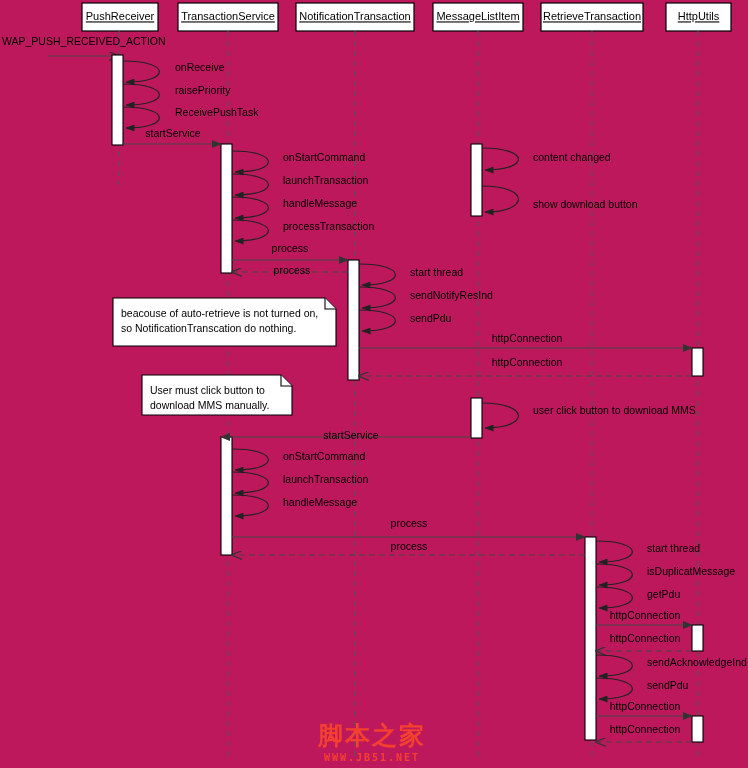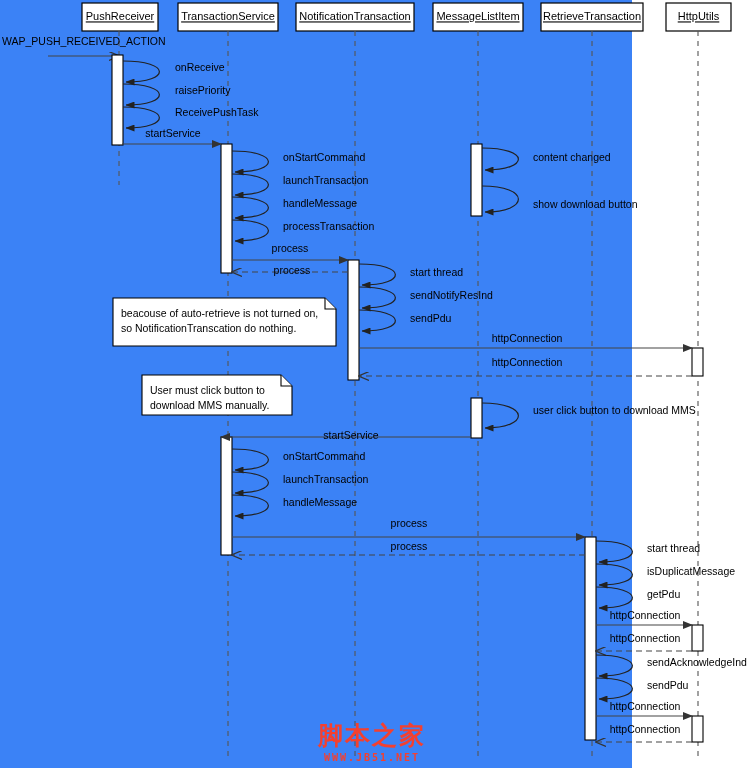--- a/index.html
+++ b/index.html
@@ -9,23 +9,23 @@
     background: #ffffff;
   }
   body {
     width: 748px;
     height: 768px;
     overflow: hidden;
     font-family: "Liberation Sans", sans-serif;
   }
   #diagram-root {
     position: relative;
-    width: 632px;
+    width: 748px;
     height: 768px;
-    background: #3b82f6;
+    background: #be185d;
   }
   svg#seq {
     display: block;
     width: 748px;
     height: 768px;
   }
   .lifeline-box {
     fill: #ffffff;
     stroke: #000000;
     stroke-width: 1.2;

